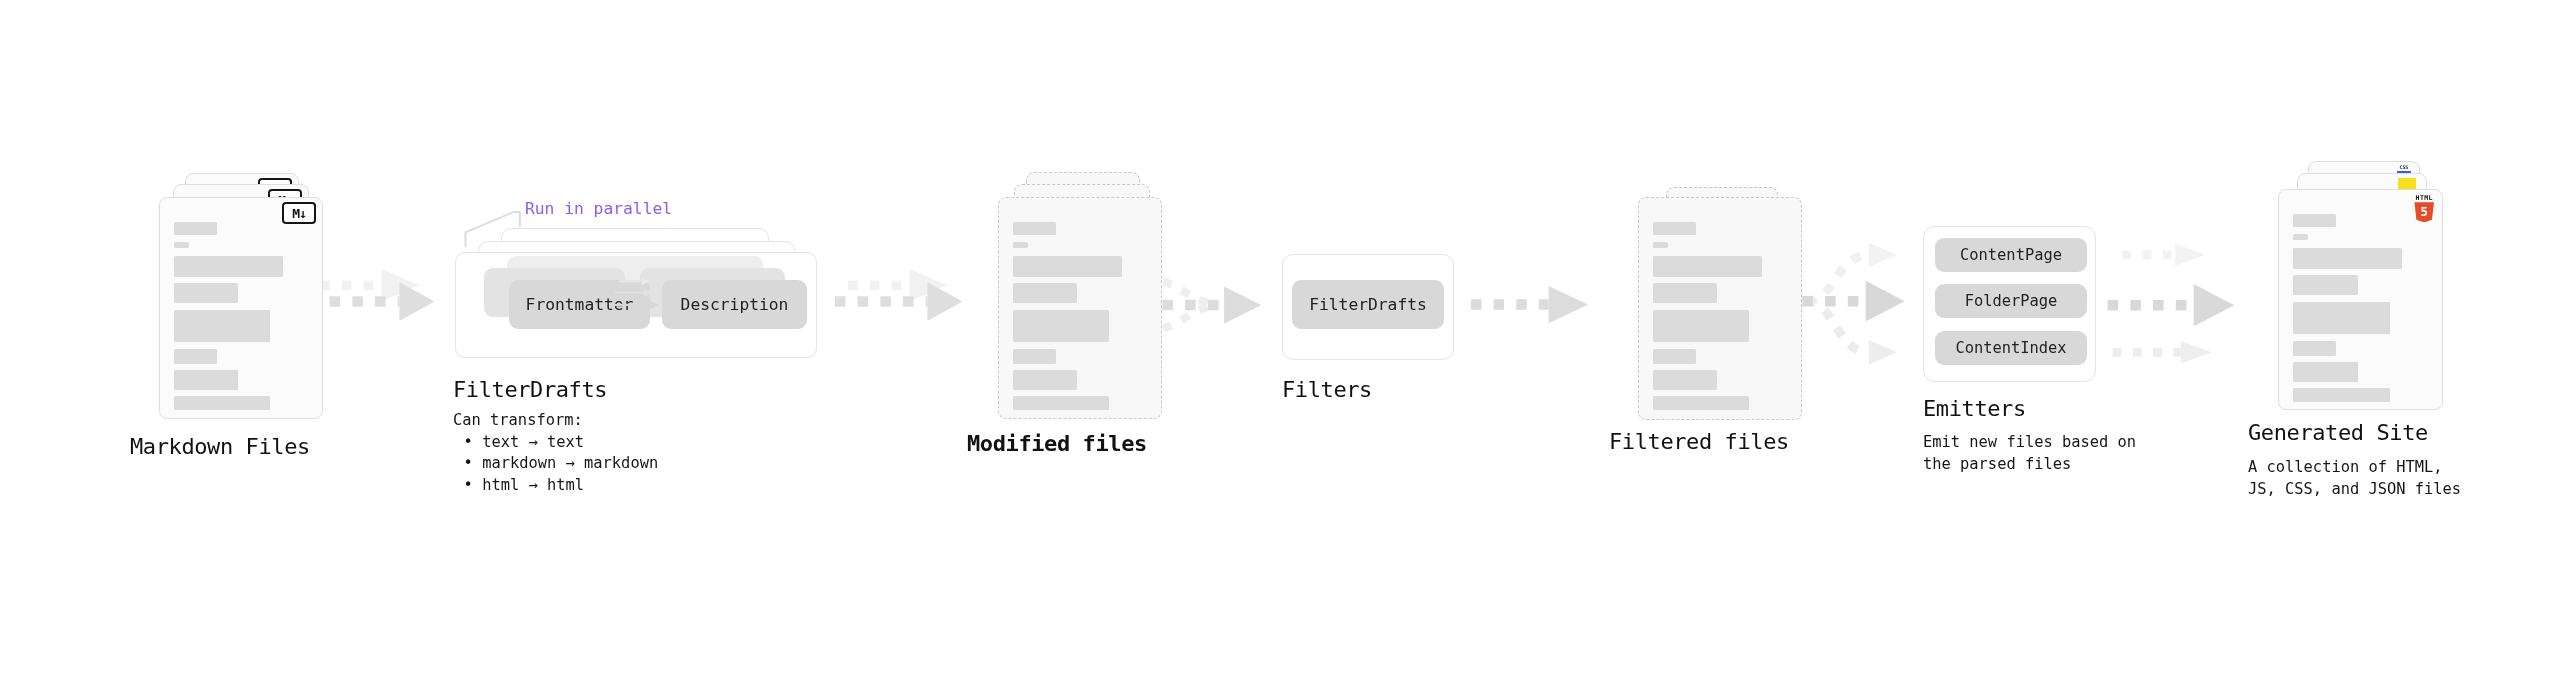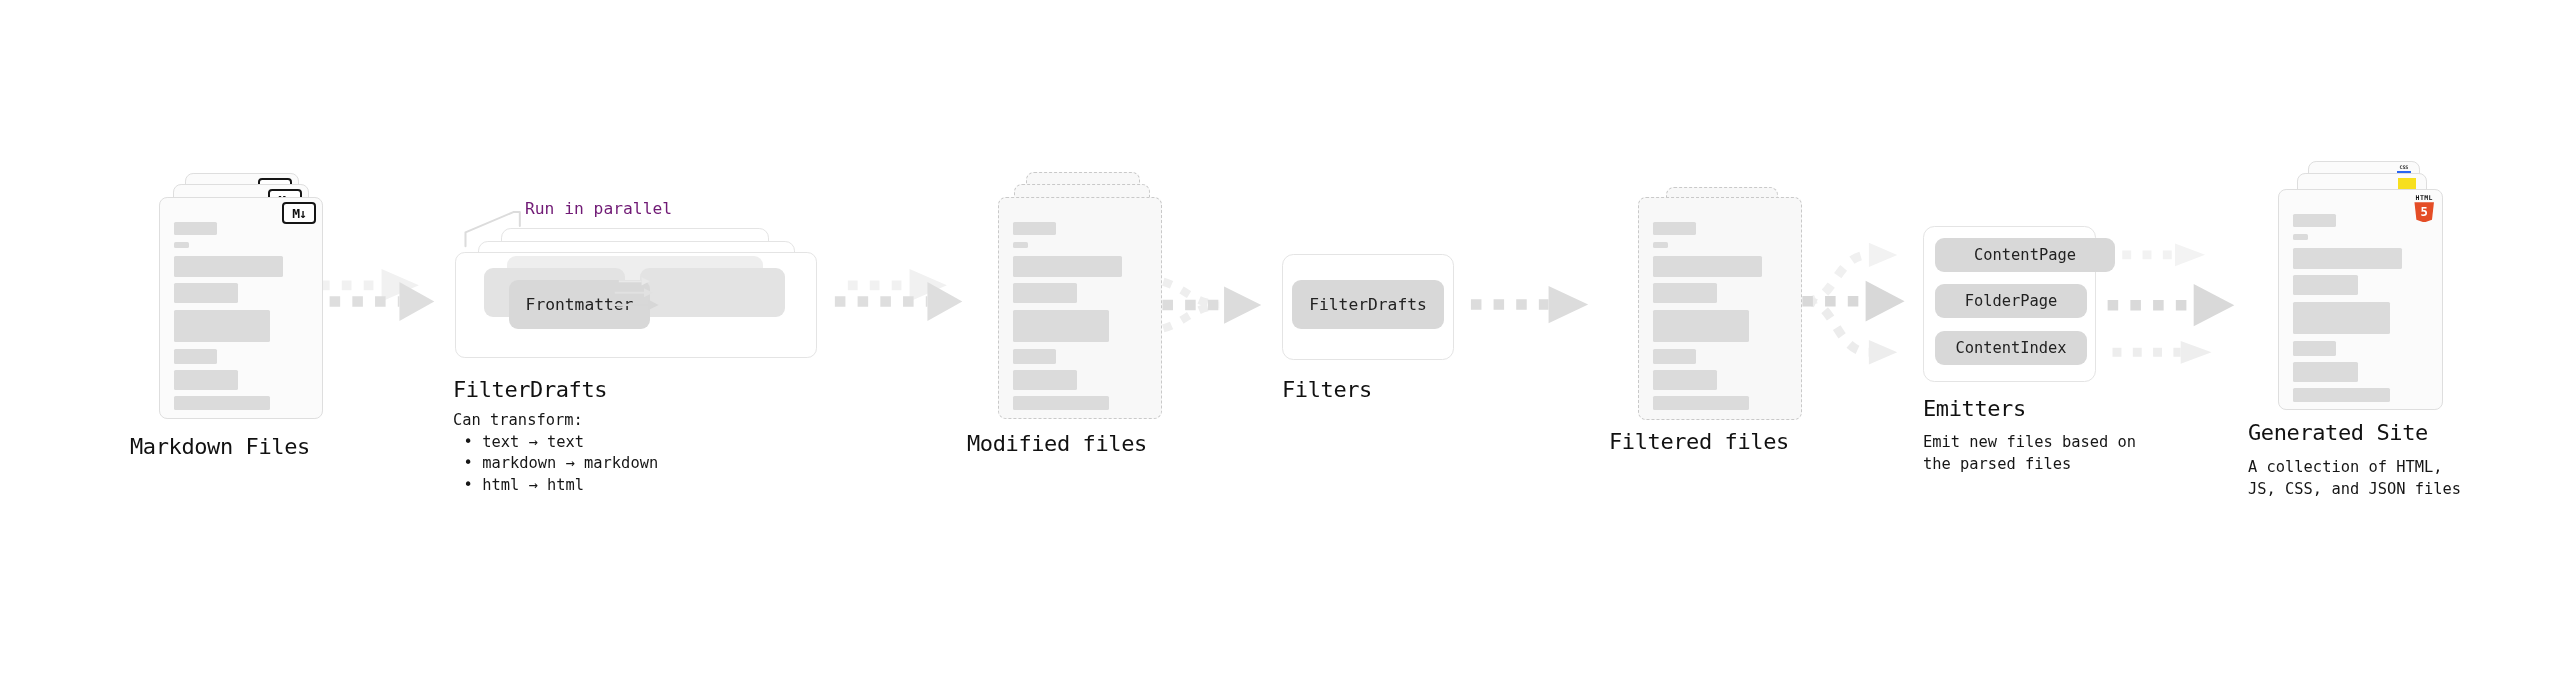--- a/index.html
+++ b/index.html
@@ -15,21 +15,21 @@
 
   .tbox { position:absolute; background:#ffffff; border:1.6px solid #e4e4e4; border-radius:9.8px; }
 
   .pill { position:absolute; background:#d8d8d8; border-radius:9px; display:flex; align-items:center;
           justify-content:center; font-size:16.3px; color:#222; white-space:nowrap; }
   .pill.echo1 { background:#e3e3e3; }
   .pill.echo2 { background:#eeeeee; }
 
   .stage-title { position:absolute; font-size:22px; color:#111; letter-spacing:-0.4px; white-space:nowrap; }
   .stage-sub   { position:absolute; font-size:15.4px; line-height:21.5px; color:#161616; white-space:nowrap; }
-  .callout-label { position:absolute; font-size:16.3px; color:#701a75; white-space:nowrap; }
+  .callout-label { position:absolute; font-size:16.3px; color:#8b5cf6; white-space:nowrap; }
 
   .md-badge { position:absolute; top:4.1px; right:5.7px; width:34px; height:22px; background:#fff;
               border:2px solid #151515; border-radius:4.1px; display:flex; align-items:center;
               justify-content:center; font-size:13px; font-weight:bold; color:#111; letter-spacing:-0.8px; }
 
   .html-badge { position:absolute; top:4.9px; right:7.3px; width:21px; text-align:center; }
   .html-badge .word { font-size:6.5px; font-weight:bold; letter-spacing:0.4px; color:#111; line-height:6.5px; }
   .html-badge .shield { width:19.5px; height:20.3px; margin:0.8px auto 0; background:#E44D26;
               clip-path:polygon(0 0,100% 0,90% 86%,50% 100%,10% 86%);
               display:flex; align-items:center; justify-content:center;
@@ -85,20 +85,21 @@
   <div class="tbox" style="left:501px; top:228px; width:268px; height:102px; z-index:1;"></div>
   <div class="tbox" style="left:478px; top:241px; width:317px; height:102px; z-index:2;"></div>
   <div class="tbox" style="left:455px; top:252px; width:362px; height:106px; z-index:3;"></div>
 
   <div class="pill echo2" style="left:507px; top:256px; width:141px; height:49px; z-index:4;"></div>
   <div class="pill echo1" style="left:484px; top:268px; width:141px; height:49px; z-index:5;"></div>
   <div class="pill" style="left:462px; top:280px; width:141px; height:49px; z-index:6;margin-left:47px;">Frontmatter</div>
 
   <div class="pill echo2" style="left:618px; top:256px; width:145px; height:49px; z-index:4;"></div>
   <div class="pill echo1" style="left:640px; top:268px; width:145px; height:49px; z-index:5;"></div>
+  <div class="pill" style="left:662px; top:280px; width:145px; height:49px; z-index:6;">Description</div>
 
   <svg class="conn" style="left:605px; top:273px; z-index:7;" width="65" height="41" viewBox="0 0 80 50">
     <line x1="17" y1="10" x2="45" y2="10" stroke="#e9e9e9" stroke-width="2.5"></line>
     <polygon points="45,5 55,10 45,15" fill="#e9e9e9"></polygon>
     <line x1="12" y1="24" x2="48" y2="24" stroke="#e1e1e1" stroke-width="2.5"></line>
     <polygon points="48,18.5 59,24 48,29.5" fill="#e1e1e1"></polygon>
     <line x1="7" y1="39" x2="53" y2="39" stroke="#d7d7d7" stroke-width="3"></line>
     <polygon points="53,32.5 66,39 53,45.5" fill="#d7d7d7"></polygon>
   </svg>
 
@@ -129,21 +130,21 @@
         <div class="doc-line" style="width: 32%; height: 13px; margin-bottom: 6.5px;"></div>
         <div class="doc-line" style="width: 11%; height: 5.7px; margin-bottom: 8.1px;"></div>
         <div class="doc-line" style="width: 81%; height: 21px; margin-bottom: 6.5px;"></div>
         <div class="doc-line" style="width: 48%; height: 20.3px; margin-bottom: 6.5px;"></div>
         <div class="doc-line" style="width: 72%; height: 32.5px; margin-bottom: 6.5px;"></div>
         <div class="doc-line" style="width: 32%; height: 14.6px; margin-bottom: 6.5px;"></div>
         <div class="doc-line" style="width: 48%; height: 19.5px; margin-bottom: 6.5px;"></div>
         <div class="doc-line" style="width: 72%; height: 14px; margin-bottom: 0px;"></div>
       </div>
   </div>
-  <div class="stage-title" style="left:967px; top:431px;">Modified files</div>
+  <div class="stage-title" style="left:967px; top:431px;font-weight:bold;">Modified files</div>
 
   <svg class="conn" style="left:1138px; top:267px; z-index:1;" width="134" height="77" viewBox="0 0 165 95">
     <path d="M6,15 C55,15 60,45 100,46" fill="none" stroke="#eeeeee" stroke-width="10" stroke-dasharray="11 14"></path>
     <path d="M6,79 C55,79 60,49 100,48" fill="none" stroke="#eeeeee" stroke-width="10" stroke-dasharray="11 14"></path>
     <line x1="2" y1="47" x2="106" y2="47" stroke="#dcdcdc" stroke-width="13" stroke-dasharray="13 15"></line>
     <polygon points="106,24 152,47 106,70" fill="#dcdcdc"></polygon>
   </svg>
 
   <div class="tbox" style="left:1282px; top:254px; width:172px; height:106px; border-radius:11.4px; z-index:2;"></div>
   <div class="pill" style="left:1292px; top:280px; width:152px; height:49px; z-index:3;">FilterDrafts</div>
@@ -172,21 +173,21 @@
   <svg class="conn" style="left:1778px; top:241px; z-index:1;" width="142" height="126" viewBox="0 0 175 155">
     <path d="M35,74 C70,74 72,17 112,17" fill="none" stroke="#f0f0f0" stroke-width="11" stroke-dasharray="12 14"></path>
     <polygon points="112,2 147,17 112,32" fill="#f2f2f2"></polygon>
     <path d="M35,74 C70,74 72,137 112,137" fill="none" stroke="#ececec" stroke-width="11" stroke-dasharray="12 14"></path>
     <polygon points="112,122 147,137 112,152" fill="#ededed"></polygon>
     <line x1="2" y1="74" x2="108" y2="74" stroke="#d8d8d8" stroke-width="13" stroke-dasharray="13 15"></line>
     <polygon points="108,49 156,74 108,99" fill="#d8d8d8"></polygon>
   </svg>
 
   <div class="tbox" style="left:1923px; top:226px; width:173px; height:156px; border-radius:11.4px; z-index:2;"></div>
-  <div class="pill" style="left:1935px; top:238px; width:180px; height:34px; font-size:15.4px; z-index:3;">ContentPage</div>
+  <div class="pill" style="left:1935px; top:238px; width:152px; height:34px; font-size:15.4px; z-index:3;">ContentPage</div>
   <div class="pill" style="left:1935px; top:284px; width:152px; height:34px; font-size:15.4px; z-index:3;">FolderPage</div>
   <div class="pill" style="left:1935px; top:331px; width:152px; height:34px; font-size:15.4px; z-index:3;">ContentIndex</div>
   <div class="stage-title" style="left:1923px; top:396px;">Emitters</div>
   <div class="stage-sub" style="left:1923px; top:432px;">
     <div>Emit new files based on</div>
     <div>the parsed files</div>
   </div>
 
   <svg class="conn" style="left:2106px; top:241px; z-index:1;" width="134" height="126" viewBox="0 0 165 155">
     <line x1="20" y1="17" x2="85" y2="17" stroke="#f2f2f2" stroke-width="11" stroke-dasharray="11 14"></line>

